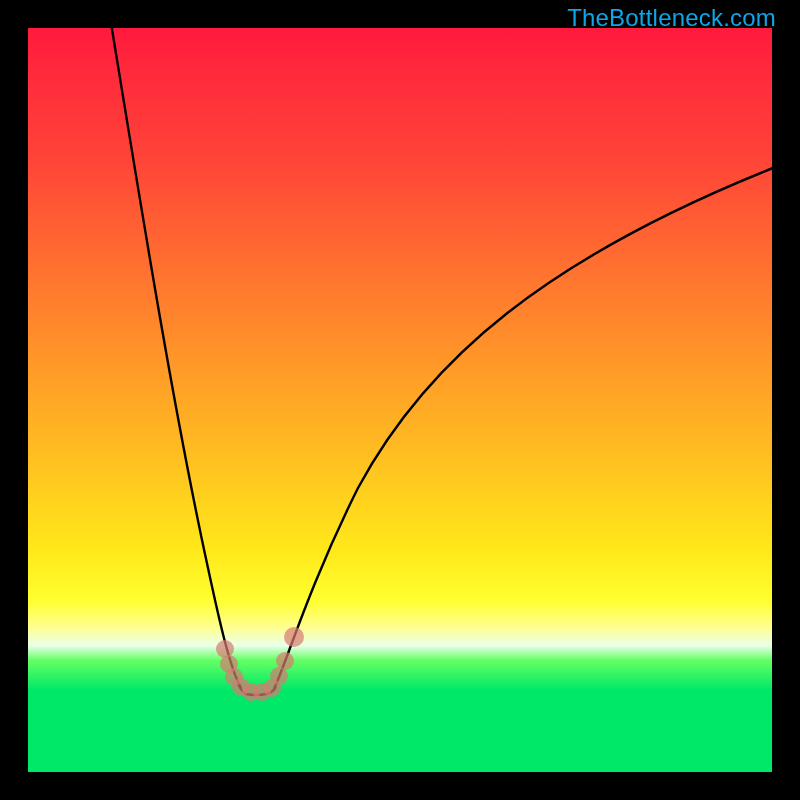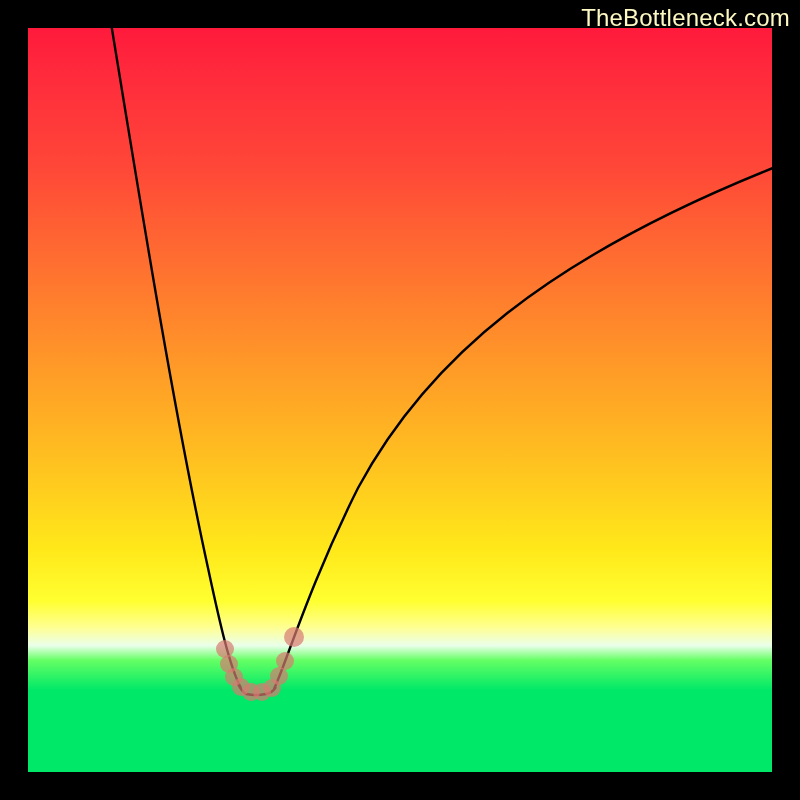--- a/index.html
+++ b/index.html
@@ -29,22 +29,22 @@
       #ffff90 80.5%,
       #eaffea 83%,
       #64ff64 85%,
       #00e868 89%,
       #00e868 100%
     );
   }
   .watermark {
     position: absolute;
     top: 4px;
-    right: 10px;
-    color: #fef9c3;
+    right: 24px;
+    color: #0ea5e9;
     font-size: 24px;
     font-weight: 500;
     letter-spacing: 0.2px;
   }
   svg.curves {
     position: absolute;
     left: 0;
     top: 0;
     width: 744px;
     height: 744px;

